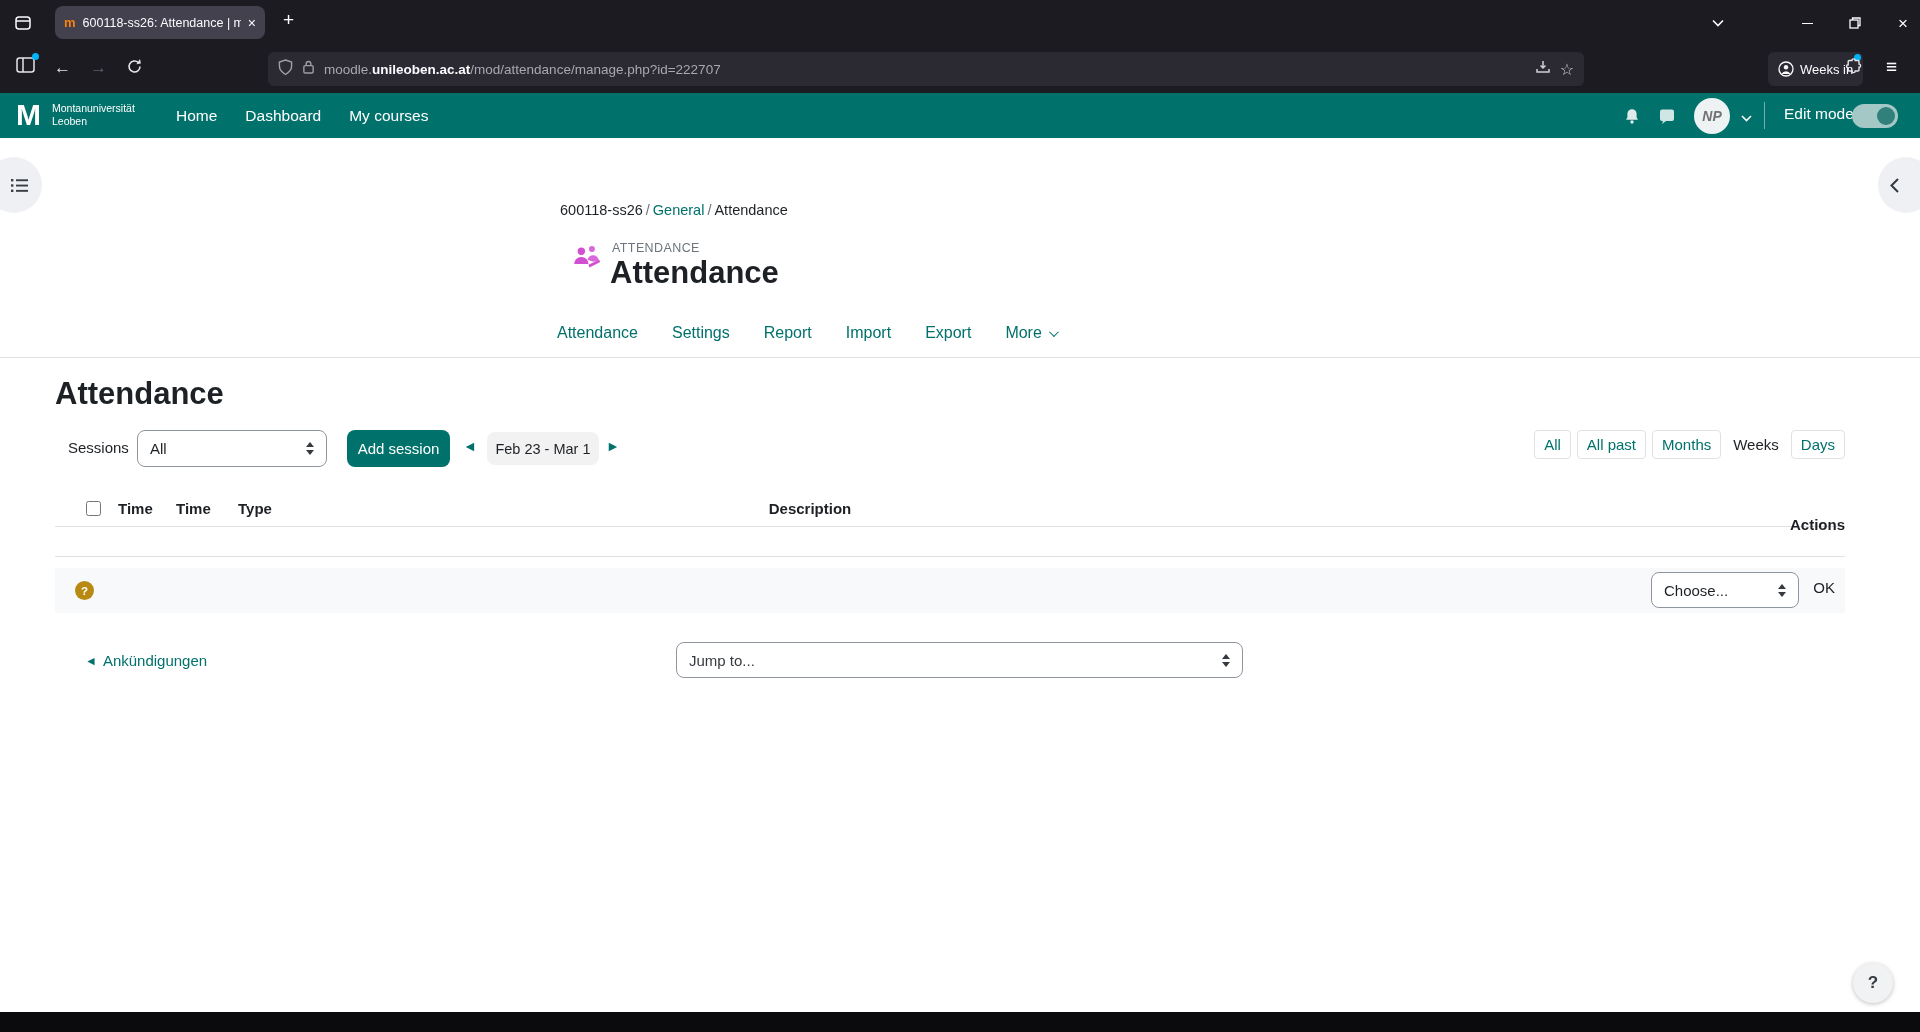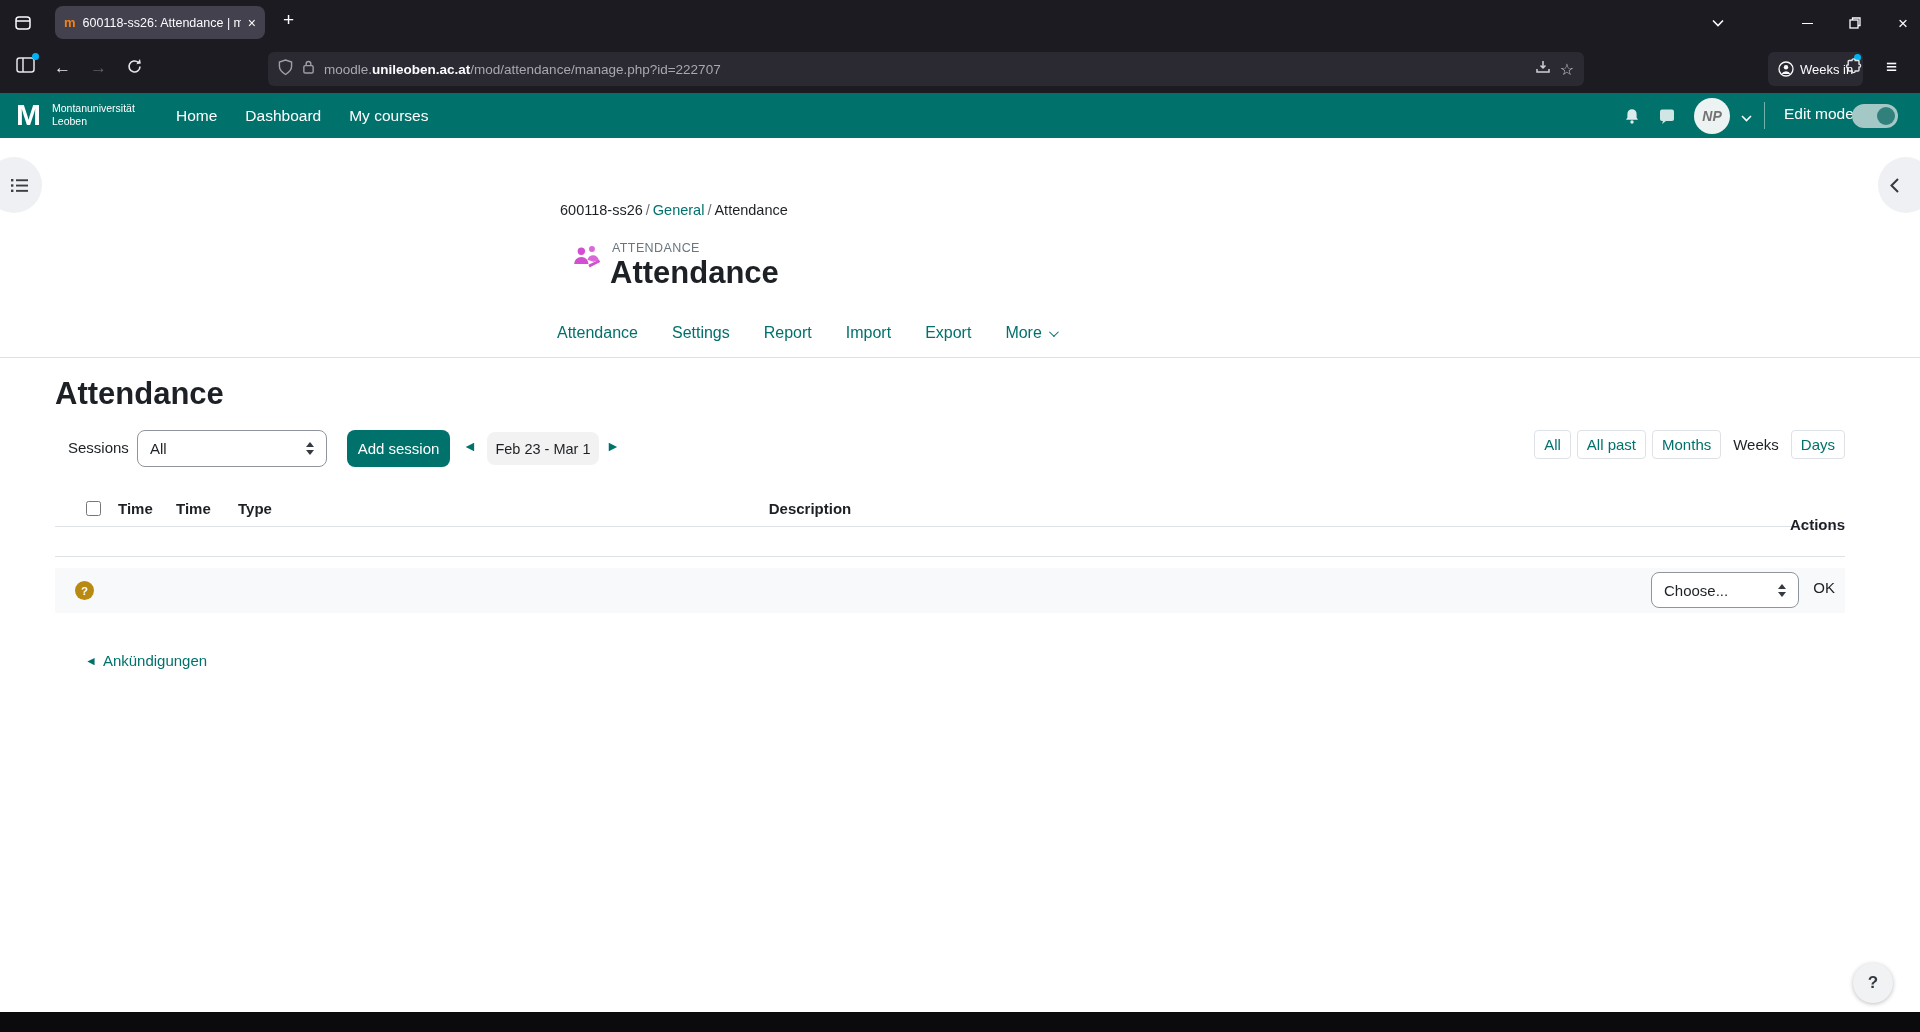--- a/index.html
+++ b/index.html
@@ -309,17 +309,24 @@
           <i class="dn"></i>
         </span>
     </div>
     <button class="ok-btn">OK</button>
   </div>
 
   <div class="prev-link">
     <span class="a">◄</span>
     <span>Ankündigungen</span>
   </div>
+  <div class="fselect sel-jump">
+    <span>Jump to...</span>
+    <span class="ud">
+        <i class="up"></i>
+        <i class="dn"></i>
+      </span>
+  </div>
 
   <div class="help-fab">?</div>
 </div>
 
 <div class="bottombar"></div>
 
 </body></html>

